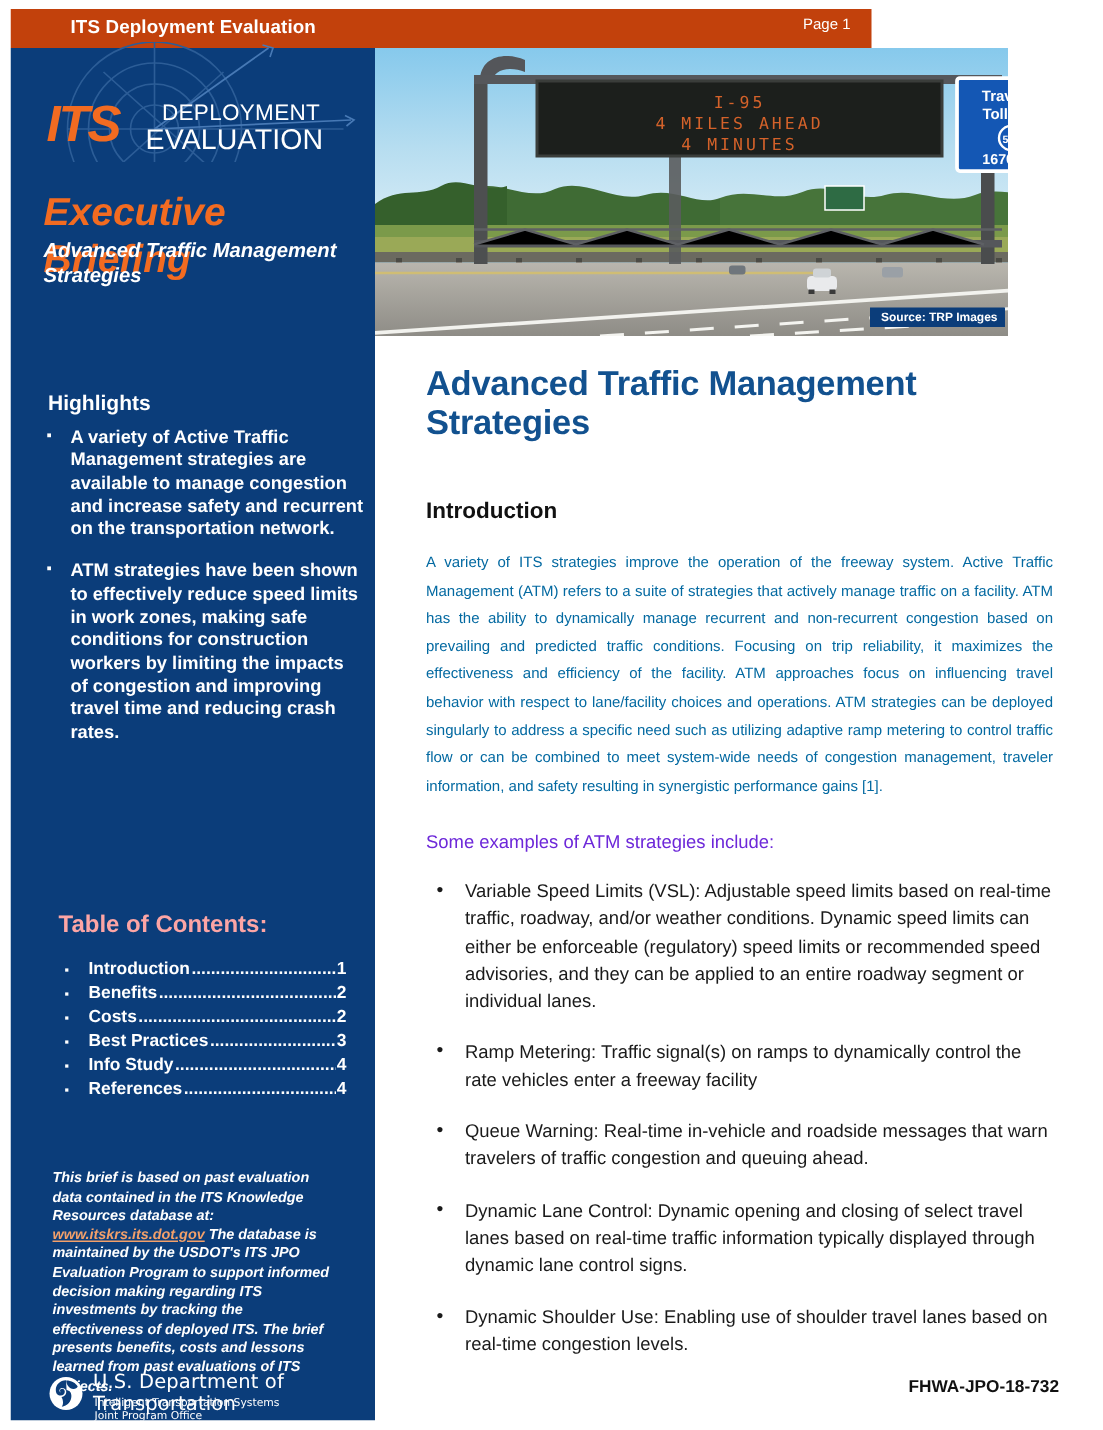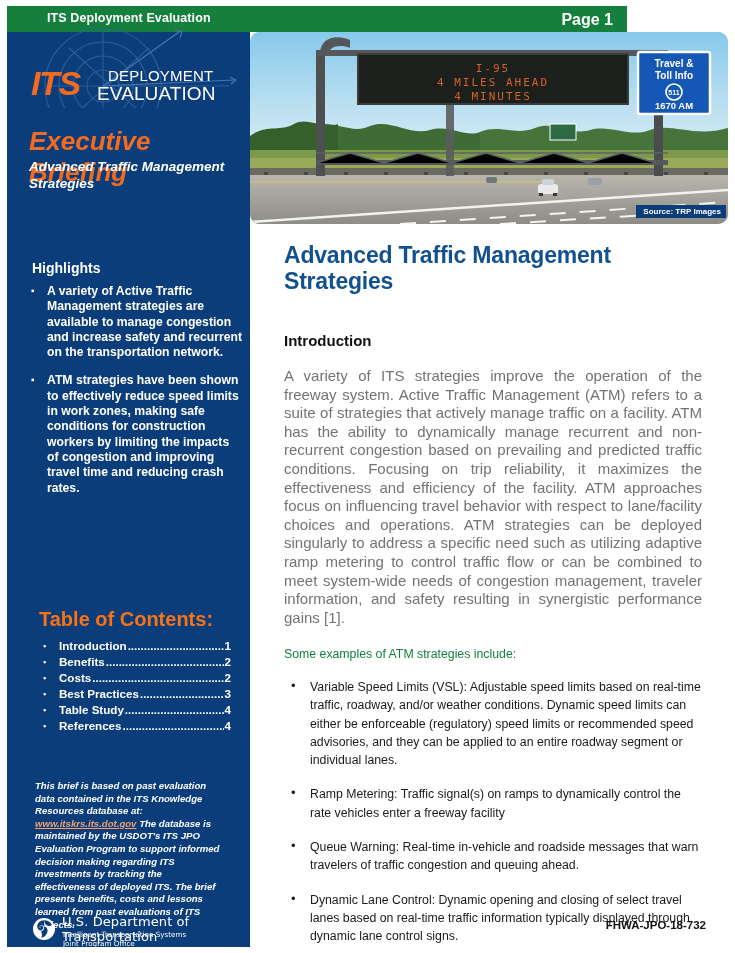--- a/index.html
+++ b/index.html
@@ -18,32 +18,32 @@
   }
   .page-inner{
     position:relative;
     width:721px;height:941px;
     background:#ffffff;
     overflow:hidden;
   }
 
   
   .header-bar{
-    position:absolute;left:0;top:0;width:620px;height:26px;
-    background:#15803d;
+    position:absolute;left:0;top:0;width:574px;height:26px;
+    background:#c2410c;
     color:#ffffff;
   }
   .header-title{
     position:absolute;left:40px;top:5px;
     font-size:12.5px;font-weight:bold;letter-spacing:.1px;
     color:#ffffff;
   }
   .header-page{
     position:absolute;right:14px;top:5px;
-    font-size:16px;font-weight:bold;
+    font-size:10px;font-weight:normal;
     color:#ffffff;
   }
 
   
   .sidebar{
     position:absolute;left:0;top:26px;
     width:243px;height:915px;
     background:#0b3d7a;
     color:#ffffff;
   }
@@ -101,21 +101,21 @@
     font-size:12.2px;font-weight:bold;color:#ffffff;line-height:15.3px;
   }
   .hl-list li:before{
     content:"▪";
     position:absolute;left:2px;top:-1px;
     font-size:10px;color:#ffffff;
   }
 
   .toc-head{
     position:absolute;left:32px;top:576px;
-    font-size:20px;font-weight:bold;color:#f97316;text-align:right;
+    font-size:16px;font-weight:bold;color:#fca5a5;text-align:right;
   }
   .toc-list{
     position:absolute;left:34px;top:606px;width:190px;
     margin:0;padding:0;list-style:none;
   }
   .toc-list li{
     position:relative;
     padding-left:18px;
     height:16px;line-height:16px;
     font-size:11.6px;font-weight:bold;color:#ffffff;
@@ -161,24 +161,23 @@
   }
   .dot-t2{
     position:absolute;left:31px;top:16px;
     font-size:7.2px;color:#ffffff;line-height:9px;
     font-family:"DejaVu Sans", sans-serif;
   }
 
   
   .photo{
     position:absolute;left:243px;top:26px;
-    width:478px;height:192px;
+    width:422px;height:192px;
     overflow:hidden;
     background:#7ec5e8;
-    border-radius:10px;
   }
   .photo svg{display:block;}
   .photo-credit{
     position:absolute;right:2px;bottom:6px;
     background:#0b3d7a;
     color:#ffffff;
     font-size:8px;font-weight:bold;
     padding:2px 5px 2px 7px;
     text-align:center;
   }
@@ -191,26 +190,26 @@
   .main-title{
     font-size:23px;font-weight:bold;color:#12518f;
     line-height:26px;margin:0 0 0 0;
     letter-spacing:-.2px;
   }
   .sec-head{
     font-size:15px;font-weight:bold;color:#111111;
     margin:38px 0 0 0;
   }
   .para{
-    font-size:15px;color:#737373;line-height:18.6px;
+    font-size:10px;color:#0369a1;line-height:18.6px;
     text-align:justify;
     margin:18px 0 14px 0;
   }
   .lead{
-    font-size:12.3px;color:#15803d;line-height:18.6px;
+    font-size:12.3px;color:#6d28d9;line-height:18.6px;
     margin:18px 0 0 0;
   }
   .bullets{
     margin:14px 0 0 0;padding:0;list-style:none;
   }
   .bullets li{
     position:relative;
     padding-left:26px;
     margin-bottom:16px;
     font-size:12.3px;color:#1a1a1a;line-height:18.3px;
@@ -290,21 +289,21 @@
         <span class="toc-label">Costs</span>
         <span class="toc-dots">.................................................</span>
         <span class="toc-page">2</span>
       </li>
       <li>
         <span class="toc-label">Best Practices</span>
         <span class="toc-dots">.................................................</span>
         <span class="toc-page">3</span>
       </li>
       <li>
-        <span class="toc-label">Table Study</span>
+        <span class="toc-label">Info Study</span>
         <span class="toc-dots">.................................................</span>
         <span class="toc-page">4</span>
       </li>
       <li>
         <span class="toc-label">References</span>
         <span class="toc-dots">.................................................</span>
         <span class="toc-page">4</span>
       </li>
     </ul>
 
@@ -416,19 +415,20 @@
   <div class="main">
     <h1 class="main-title">Advanced Traffic Management Strategies</h1>
     <h2 class="sec-head">Introduction</h2>
     <p class="para">A variety of ITS strategies improve the operation of the freeway system. Active Traffic Management (ATM) refers to a suite of strategies that actively manage traffic on a facility. ATM has the ability to dynamically manage recurrent and non-recurrent congestion based on prevailing and predicted traffic conditions. Focusing on trip reliability, it maximizes the effectiveness and efficiency of the facility. ATM approaches focus on influencing travel behavior with respect to lane/facility choices and operations. ATM strategies can be deployed singularly to address a specific need such as utilizing adaptive ramp metering to control traffic flow or can be combined to meet system-wide needs of congestion management, traveler information, and safety resulting in synergistic performance gains [1].</p>
     <p class="lead">Some examples of ATM strategies include:</p>
     <ul class="bullets">
       <li>Variable Speed Limits (VSL): Adjustable speed limits based on real-time traffic, roadway, and/or weather conditions. Dynamic speed limits can either be enforceable (regulatory) speed limits or recommended speed advisories, and they can be applied to an entire roadway segment or individual lanes.</li>
       <li>Ramp Metering: Traffic signal(s) on ramps to dynamically control the rate vehicles enter a freeway facility</li>
       <li>Queue Warning: Real-time in-vehicle and roadside messages that warn travelers of traffic congestion and queuing ahead.</li>
       <li>Dynamic Lane Control: Dynamic opening and closing of select travel lanes based on real-time traffic information typically displayed through dynamic lane control signs.</li>
+      <li>Dynamic Shoulder Use: Enabling use of shoulder travel lanes based on real-time congestion levels.</li>
     </ul>
   </div>
 
   <div class="doc-code">FHWA-JPO-18-732</div>
 
  </div>
 </div>
 
 </body></html>

